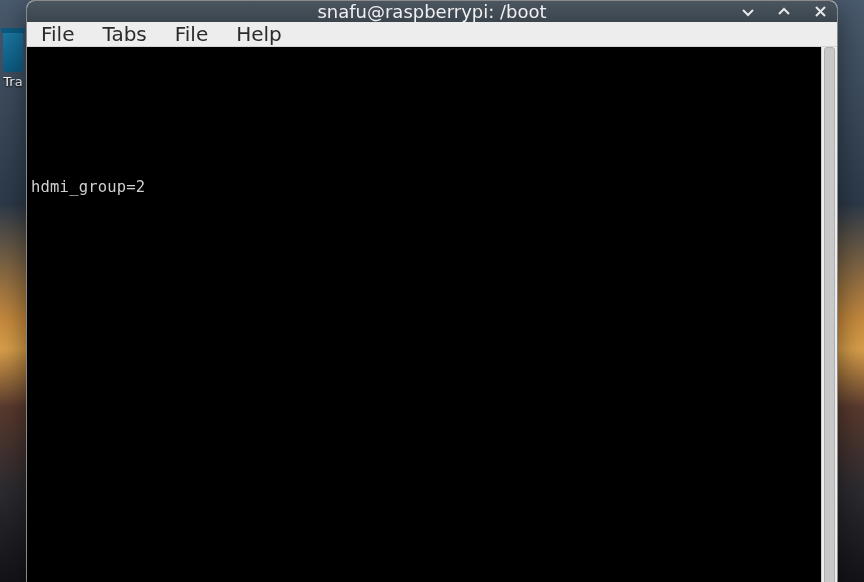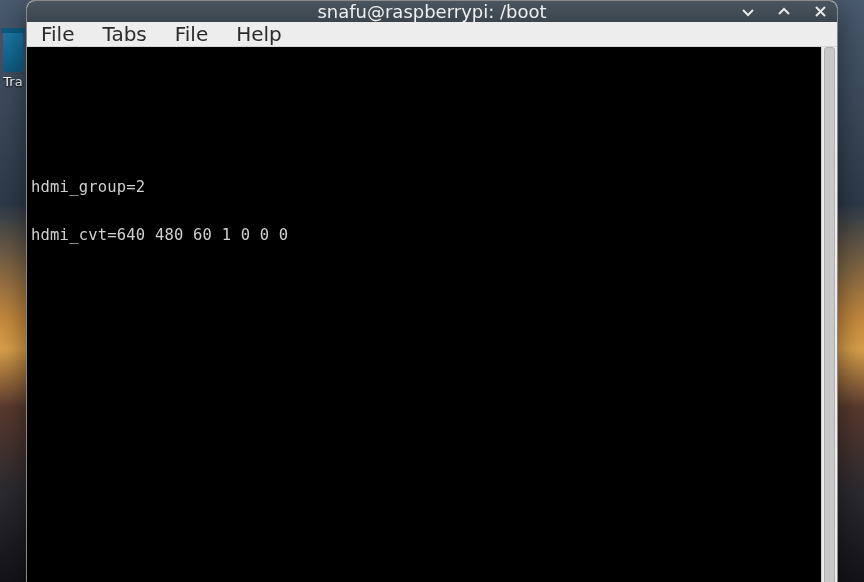--- a/index.html
+++ b/index.html
@@ -169,21 +169,20 @@
       <span>Tabs</span>
       <span>File</span>
       <span>Help</span>
     </div>
 
     <div class="term-wrap">
       <div class="terminal">
 <span class="term-row"></span>
 <span class="term-row"></span>
 <span class="term-row">hdmi_group=2</span>
-<span class="term-row">hdmi_cvt=640 480 60 1 0 0 0</span>
 <span class="term-row"></span>
 <span class="term-row"></span>
 <span class="term-row"></span>
 <span class="term-row"></span>
 <span class="term-row"></span>
 <span class="term-row"></span>
 <span class="term-row"></span>
 
 
 

